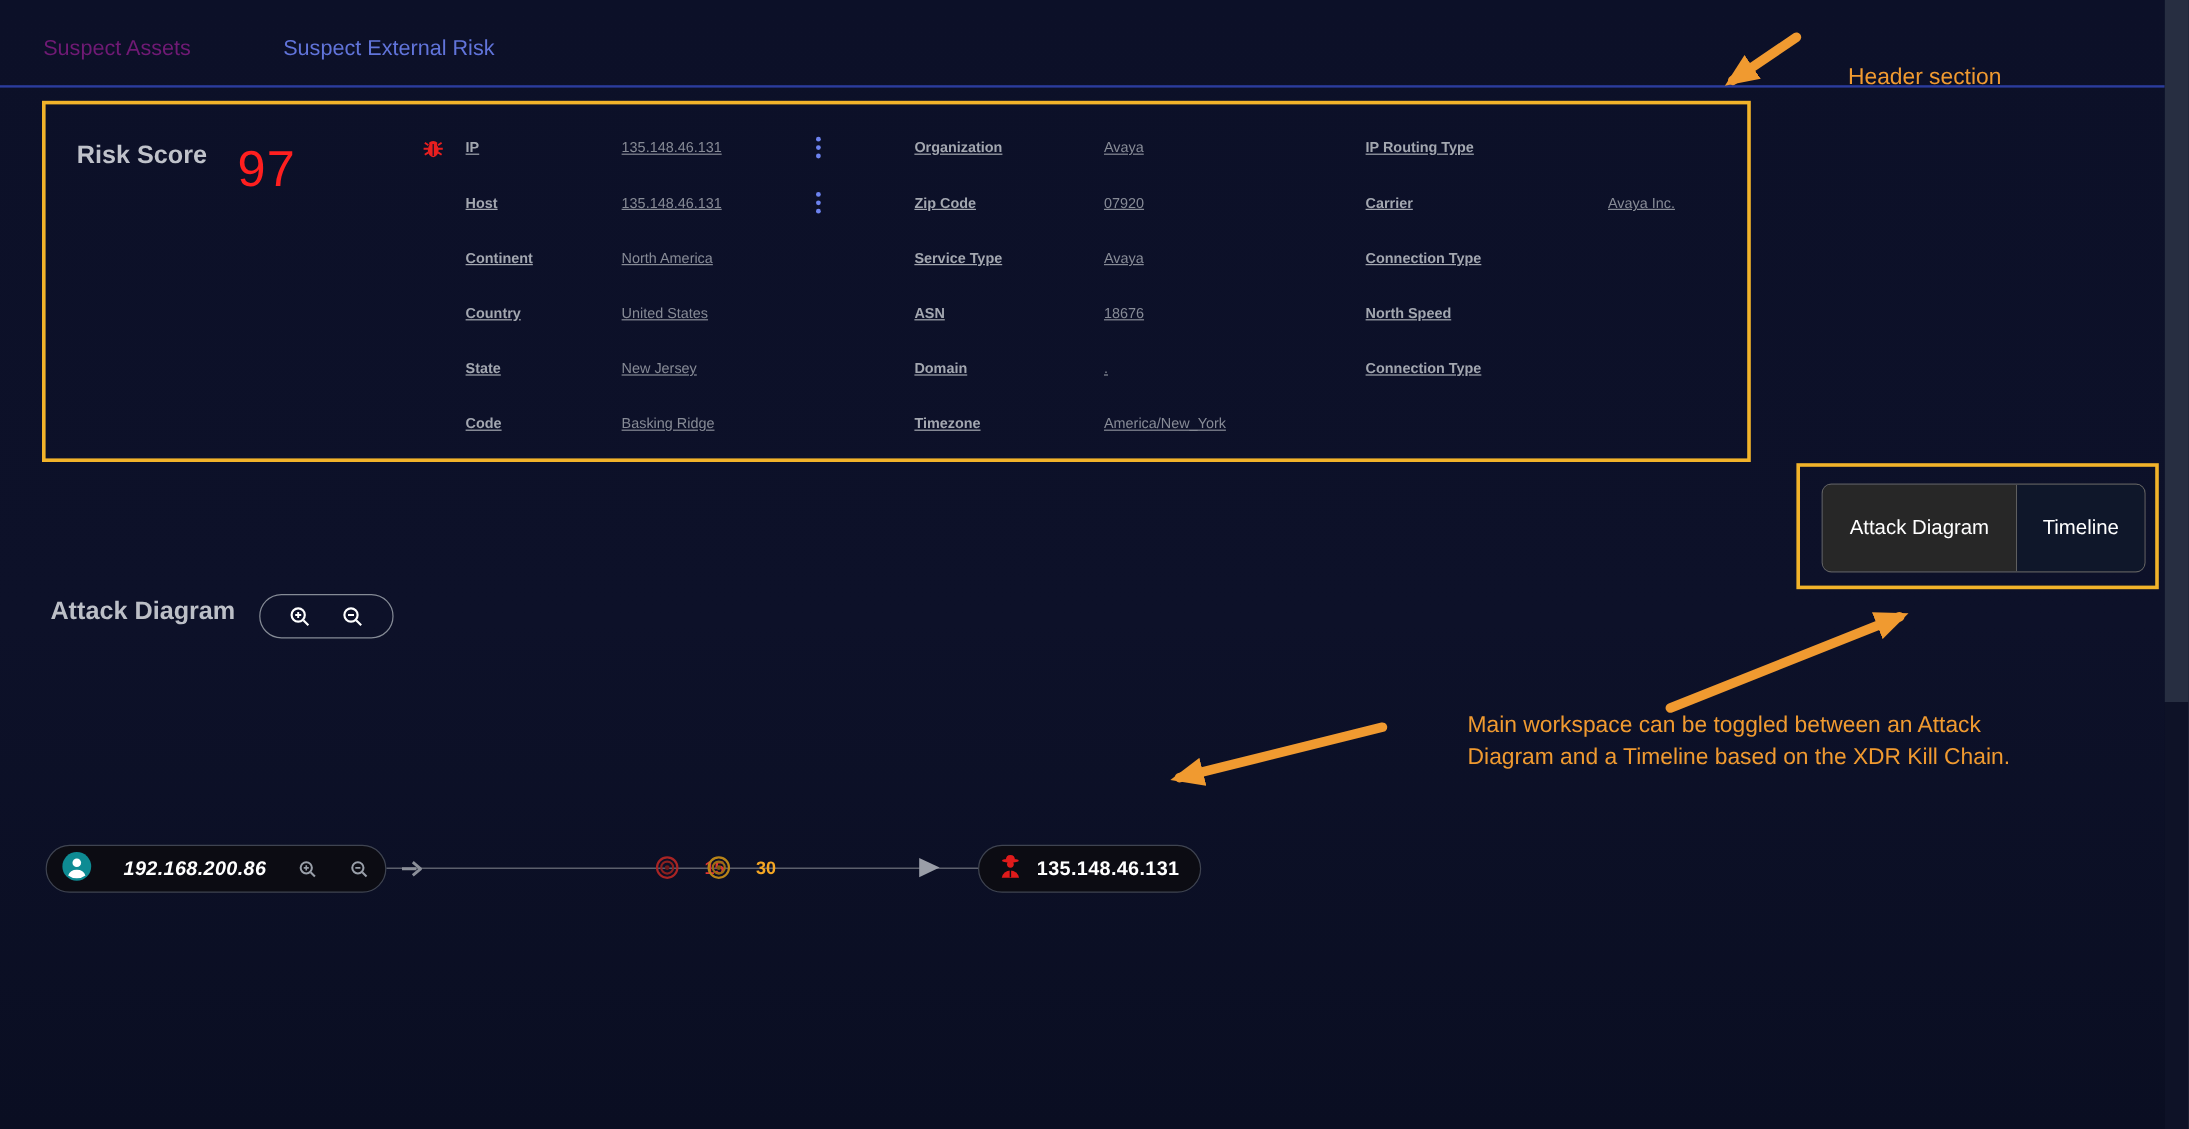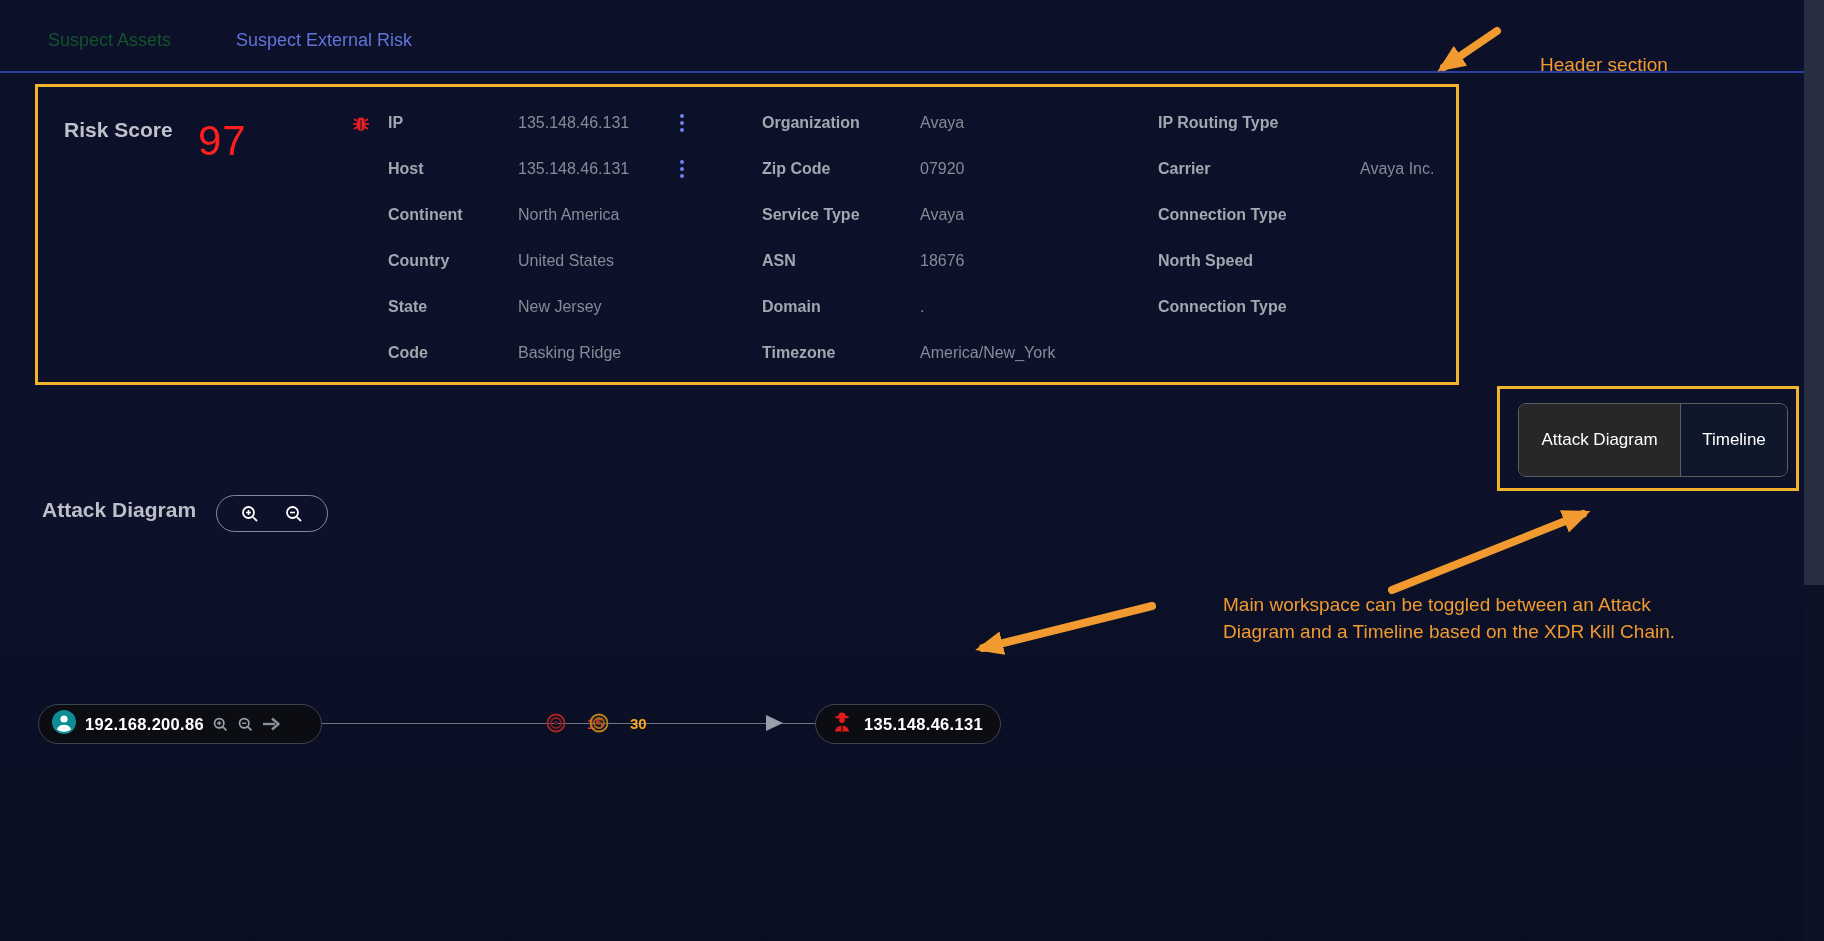--- a/index.html
+++ b/index.html
@@ -6,35 +6,35 @@
   html,body { width:1824px; height:941px; overflow:hidden; }
   body {
     font-family:"Liberation Sans", sans-serif;
     background:linear-gradient(180deg,#0c1028 0%,#0d1129 55%,#0a0e22 100%);
     position:relative; color:#8a8e99;
   }
   .abs { position:absolute; }
 
   
   .tab { font-size:18px; color:#6174da; cursor:pointer; }
-  .tab.dim { color:#14532d;margin-left:12px; }
+  .tab.dim { color:#701a75; }
   .top-divider { left:0; top:71px; width:1804px; height:2px; background:#2b3c9d; }
 
   
   .header-box { left:35px; top:84px; width:1424px; height:301px; border:3px solid #f2b32a; }
   .risk-label { left:64px; top:118px; font-size:21px; font-weight:700; color:#bfc2ca; }
   .risk-value { left:198px; top:105px; font-size:42px; color:#ff1f1f; letter-spacing:1px;margin-top:12px; }
 
   .detail-grid { display:grid; }
-  .detail-grid .cell { height:46px; display:flex; align-items:center; font-size:16px; }
+  .detail-grid .cell { height:46px; display:flex; align-items:center; font-size:12px;text-decoration:underline; }
   .d-label { font-weight:700; color:#a3a7b0; }
   .d-value { color:#878b96; }
   .grid1 { left:388px; top:100px; grid-template-columns:130px 158px 28px; }
   .grid2 { left:762px; top:100px; grid-template-columns:158px 210px; }
-  .grid3 { left:1138px; top:100px; grid-template-columns:202px 120px;margin-left:20px; }
+  .grid3 { left:1138px; top:100px; grid-template-columns:202px 120px; }
 
   .menu-dots { display:flex; flex-direction:column; gap:3px; align-items:center; cursor:pointer; padding:4px; }
   .menu-dots i { width:4px; height:4px; border-radius:50%; background:#6d83f0; display:block; }
 
   .bug-icon { left:350px; top:112px; }
 
   
   .ann-text { color:#f09a30; }
   .ann-header { left:1540px; top:21px; font-size:19px;margin-top:33px; }
   .ann-note { left:1223px; top:591px; width:500px; text-align:left; font-size:19px; line-height:27px; }
@@ -54,21 +54,21 @@
   .zoom-pill { left:216px; top:495px; width:112px; height:37px; border:1px solid #858b96;
                border-radius:19px; display:flex; align-items:center; justify-content:space-evenly; }
   .zoom-pill .zbtn { cursor:pointer; display:flex; align-items:center; }
 
   
   .edge-line { left:322px; top:723px; width:493px; height:1px; background:#70747e; }
   .edge-arrowhead { left:766px; top:715px; width:0; height:0;
         border-left:17px solid #9a9ea8; border-top:8px solid transparent; border-bottom:8px solid transparent; }
   .node { background:#0c0c13; border:1px solid #3f4451; border-radius:20px; height:40px;
           display:flex; align-items:center; cursor:pointer; }
-  .node-src { left:38px; top:704px; width:284px; padding:0 12px; gap:8px; }
+  .node-src { left:38px; top:704px; width:284px; padding:0 12px; gap:26px;font-style:italic; }
   .node-dst { left:815px; top:704px; width:186px; padding:0 16px; gap:12px; justify-content:flex-start; }
   .node-ip { color:#ffffff; font-size:16.5px; font-weight:600; letter-spacing:.3px; }
   .node-act { cursor:pointer; display:flex; align-items:center; }
   .badge { display:flex; align-items:center; gap:20px; font-size:15px; font-weight:600; }
   .badge-15 { left:545px; top:712px; color:#e23333; }
   .badge-30 { left:588px; top:712px; color:#f5a623; }
 
   
   .scrollbar-track { right:0; top:0; width:20px; height:941px; background:#0e1227; }
   .scrollbar-thumb { right:0; top:0; width:20px; height:585px; background:#272e41; cursor:pointer; }

